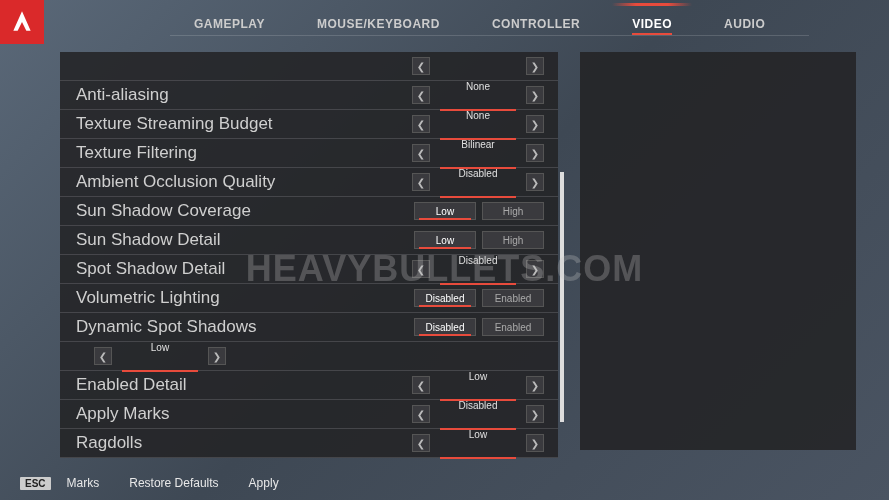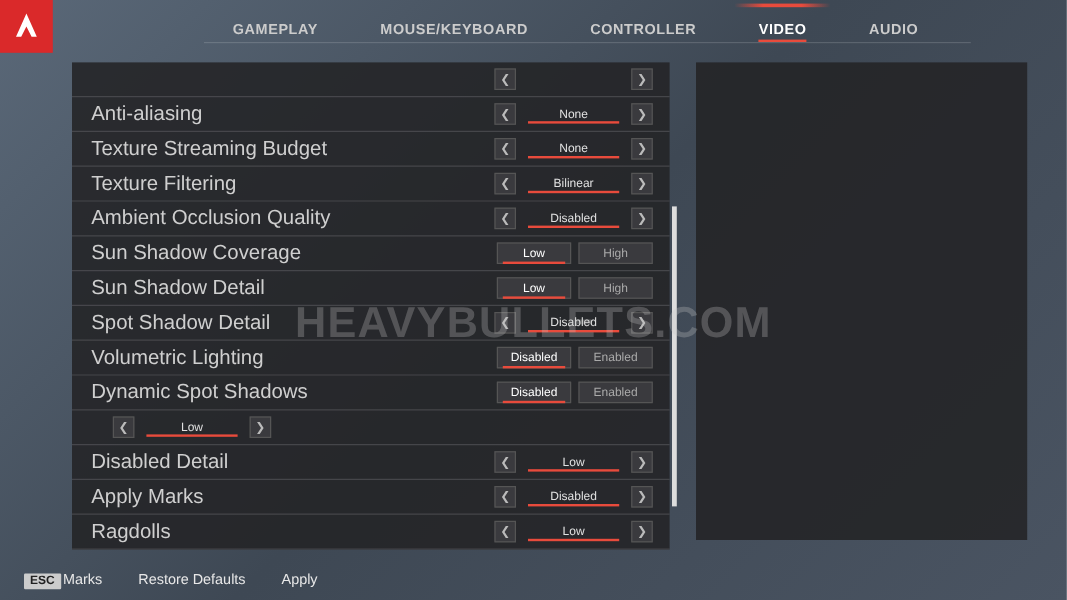--- a/index.html
+++ b/index.html
@@ -12,29 +12,29 @@
 .tab.active{color:#fff}
 .tab-underline{position:absolute;bottom:6px;left:20px;right:20px;height:2px;background:#e84b3c}
 .tabs-border{position:absolute;bottom:8px;left:170px;right:80px;height:1px;background:rgba(255,255,255,0.15)}
 .active-tab-glow{position:absolute;top:0;left:0;right:0;height:3px;background:linear-gradient(90deg,transparent,#e84b3c 30%,#e84b3c 70%,transparent)}
 .main{display:flex;padding:8px 0 0 60px}
 .settings-panel{width:498px;background:rgba(35,35,38,0.88);padding:0;position:relative}
 .row{height:29px;border-bottom:1px solid rgba(90,90,95,0.6);display:flex;align-items:center;padding-left:16px;position:relative}
 .row-label{color:#cfcfcf;font-size:17px;flex:1}
 .controls{width:164px;display:flex;align-items:center;gap:6px;justify-content:flex-end;padding-right:14px}
 .arrow-btn{width:18px;height:18px;background:#3a3a3e;border:1px solid #555;display:flex;align-items:center;justify-content:center;cursor:pointer;color:#bbb;font-size:10px}
-.selector-val{width:84px;text-align:center;color:#e0e0e0;font-size:10px;position:relative;padding-bottom:0}
+.selector-val{width:84px;text-align:center;color:#e0e0e0;font-size:10px;position:relative;padding-bottom:17px}
 .selector-val::after{content:"";position:absolute;bottom:-2px;left:4px;right:4px;height:2px;background:#e84b3c}
 .toggle-btn{width:62px;height:18px;background:#3a3a3e;border:1px solid #555;display:flex;align-items:center;justify-content:center;color:#aaa;font-size:10px;cursor:pointer;position:relative}
 .toggle-btn.sel{color:#fff}
 .toggle-btn.sel::after{content:"";position:absolute;bottom:-1px;left:4px;right:4px;height:2px;background:#e84b3c}
 .scrollbar{position:absolute;right:-6px;top:120px;width:4px;height:250px;background:#ddd}
 .side-panel{width:276px;margin-left:22px;background:rgba(35,35,38,0.88);height:398px}
 .footer{position:absolute;bottom:10px;left:20px;display:flex;align-items:center;gap:30px;color:#e8e8e8;font-size:12px}
-.esc-key{background:#ccc;color:#222;padding:1px 5px;font-size:10px;font-weight:700;border-radius:1px;margin-right:2px}
+.esc-key{background:#ccc;color:#222;padding:1px 5px;font-size:10px;font-weight:700;border-radius:1px;margin-right:16px}
 .watermark{position:absolute;top:248px;left:0;right:0;text-align:center;color:rgba(200,200,200,0.28);font-size:36px;font-weight:700;letter-spacing:1px;pointer-events:none;z-index:99}
 </style>
 </head>
 <body>
 
 <div class="topbar">
   <div class="logo">
     <svg viewBox="0 0 24 24">
         <path fill="#fff" d="M12 2 L20 20 L16 20 L12 12 L8 20 L4 20 Z"></path>
       </svg>
@@ -128,21 +128,21 @@
         </div>
       </div>
       <div class="row">
         <div class="controls">
           <div class="arrow-btn">❮</div>
           <div class="selector-val">Low</div>
           <div class="arrow-btn">❯</div>
         </div>
       </div>
       <div class="row">
-        <div class="row-label">Disabled Detail</div>
+        <div class="row-label">Enabled Detail</div>
         <div class="controls">
           <div class="arrow-btn">❮</div>
           <div class="selector-val">Low</div>
           <div class="arrow-btn">❯</div>
         </div>
       </div>
       <div class="row">
         <div class="row-label">Apply Marks</div>
         <div class="controls">
           <div class="arrow-btn">❮</div>

